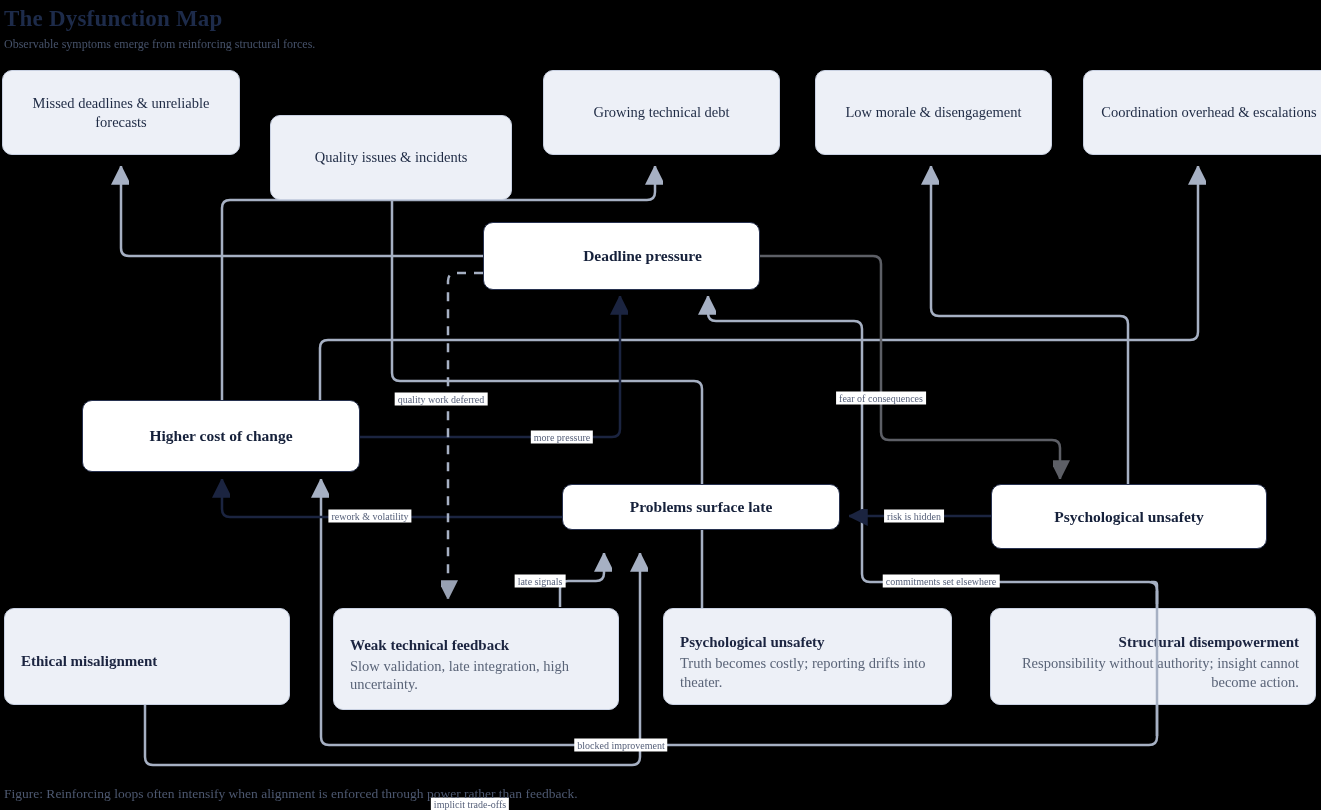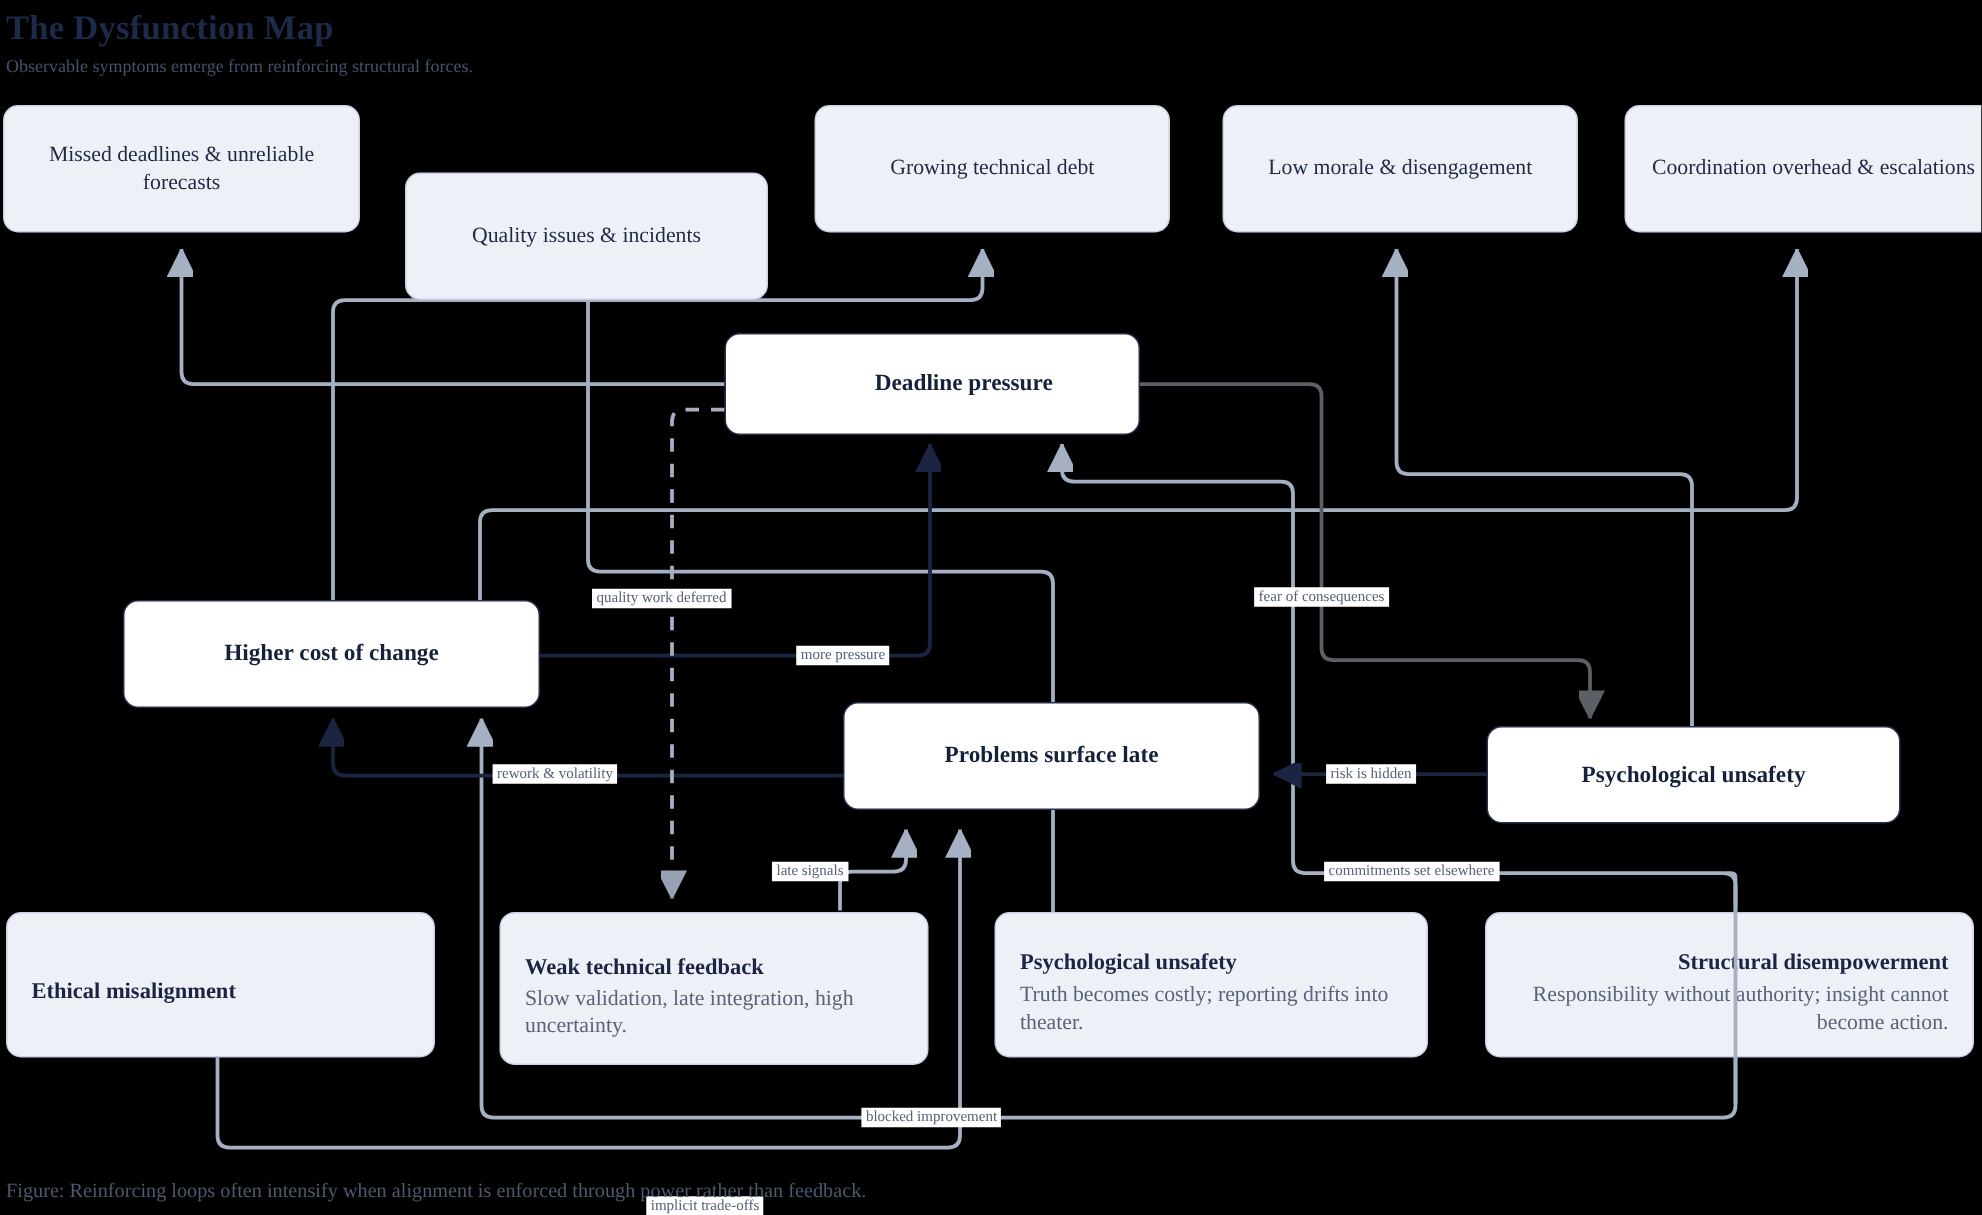--- a/index.html
+++ b/index.html
@@ -90,21 +90,21 @@
       </div>
       <div class="node symptom" style="left: 1083px; top: 70px; width: 252px; height: 85px;">
         <span class="lbl">Coordination overhead &amp; escalations</span>
       </div>
       <div class="node dynamic" style="left: 483px; top: 222px; width: 277px; height: 68px; padding-left: 42px;">
         <span class="lbl">Deadline pressure</span>
       </div>
       <div class="node dynamic" style="left: 82px; top: 400px; width: 278px; height: 72px;">
         <span class="lbl">Higher cost of change</span>
       </div>
-      <div class="node dynamic" style="left: 562px; top: 468px; width: 278px; height: 72px;">
+      <div class="node dynamic" style="left: 562px; top: 484px; width: 278px; height: 46px;">
         <span class="lbl">Problems surface late</span>
       </div>
       <div class="node dynamic" style="left: 991px; top: 484px; width: 276px; height: 65px;">
         <span class="lbl">Psychological unsafety</span>
       </div>
       <div class="node force" style="left: 4px; top: 608px; width: 286px; height: 97px;">
         <div>
           <p class="ttl">Ethical misalignment</p>
         </div>
       </div>

